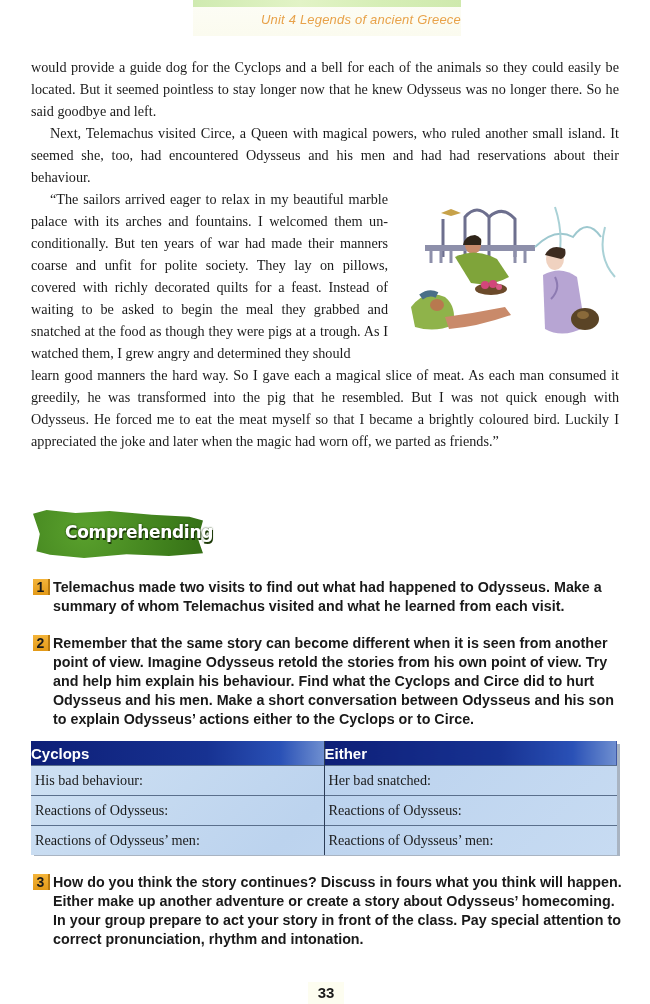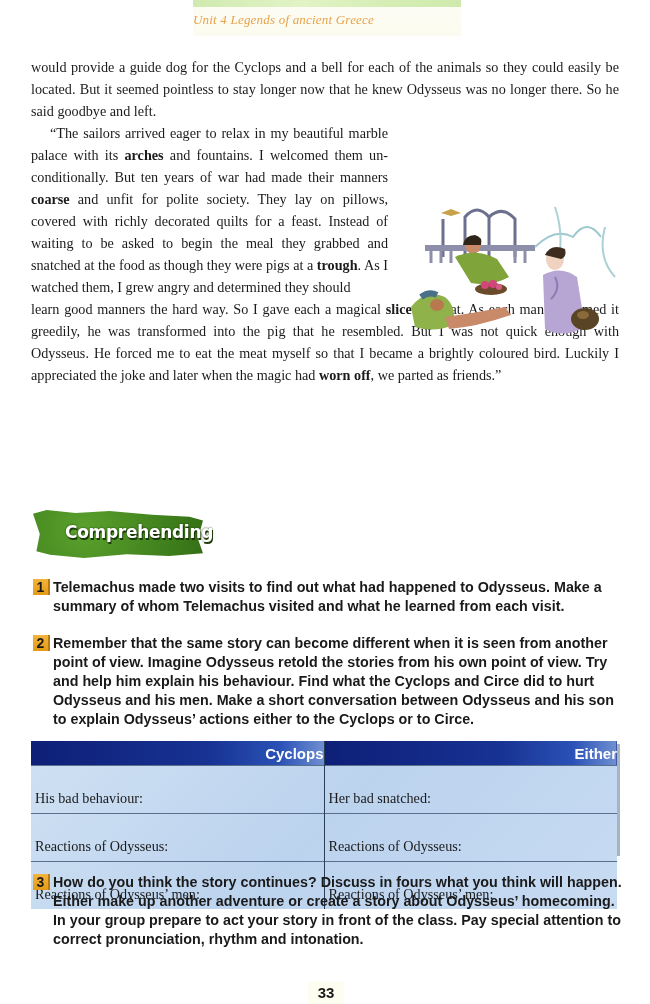--- a/index.html
+++ b/index.html
@@ -11,31 +11,31 @@
     }
     .header-band {
       position: absolute; left: 193px; top: 0; width: 268px; height: 36px;
       background: linear-gradient(#fdfdf6, #fbfbef);
     }
     .header-green {
       position: absolute; left: 0; top: 0; width: 100%; height: 7px;
       background: linear-gradient(90deg, #cfeab0, #e2f3c6 40%, #d6eeb6 70%, #cfe9ad);
     }
     .unit-title {
-      position: absolute; left: 0; top: 12px; width: 100%; text-align: left;
-      font-family: Liberation Serif, serif; font-style: italic;
+      position: absolute; left: 0; top: 12px; width: 100%; text-align: right;
+      font-family: Liberation Sans, sans-serif; font-style: italic;
       font-size: 13px; color: #e8a24a; letter-spacing: 0.2px;
     }
     .story {
       position: absolute; left: 31px; top: 56px; width: 588px;
       font-size: 14.2px; line-height: 22px; text-align: justify;
     }
     .story p { margin: 0; }
     .indent { text-indent: 19px; }
-    .story b { font-weight: bold; }
+    .story b { font-weight: normal; }
     .wrap-block { width: 357px; margin-top: 3px; }
     .illustration {
       position: absolute; left: 405px; top: 197px; width: 220px; height: 150px;
     }
     .comp-banner {
       position: absolute; left: 33px; top: 510px; width: 170px; height: 48px;
     }
     .comp-banner .bg {
       position: absolute; inset: 0;
       background: radial-gradient(circle at 30% 40%, #5aa12d, #3f7f1c 70%, #356f16);
@@ -69,44 +69,45 @@
     }
     table.grid {
       width: 100%; border-collapse: collapse; table-layout: fixed;
       background: linear-gradient(135deg, #cfe1f3, #bcd3ee 50%, #c7dbf2);
       font-family: "Liberation Serif", serif; font-size: 14.2px; color: #1a1a1a;
     }
     table.grid th {
       height: 24px; padding: 0;
       background: linear-gradient(90deg, #0e1f77, #173292 60%, #2a51b6 85%, #6f8fd0);
       color: #ffffff; font-family: "Liberation Sans", sans-serif; font-weight: bold;
-      font-size: 15px; text-align: right;
+      font-size: 15px; text-align: left;
     }
     table.grid td {
-      height: 29px; padding: 18px 0 0 4px; vertical-align: middle;
+      height: 29px; padding: 0 0 0 4px; vertical-align: middle;
       border-top: 1px solid #5a6f8c;
     }
     table.grid th:first-child, table.grid td:first-child { border-right: 1px solid #2b3c56; }
     .page-number {
       position: absolute; left: 308px; top: 982px; width: 36px; height: 22px;
       background: #fdfdf0; border-bottom: 2px solid #f4e7b0;
       font-family: "Liberation Sans", sans-serif; font-weight: bold;
       font-size: 15px; line-height: 22px; text-align: center; color: #1a1a1a;
     }
   </style>
 </head>
 <body>
 
 <div class="header-band">
   <div class="header-green"></div>
   <div class="unit-title">Unit 4 Legends of ancient Greece</div>
 </div>
 
 <div class="story">
   <p>would provide a guide dog for the Cyclops and a bell for each of the animals so they could easily be located. But it seemed pointless to stay longer now that he knew Odysseus was no longer there. So he said goodbye and left.</p>
+  <p class="indent">Next, Telemachus visited Circe, a Queen with magical powers, who ruled another small island. It seemed she, too, had encountered Odysseus and his men and had had reservations about their behaviour.</p>
   <p class="indent wrap-block"><span>“The sailors arrived eager to relax in my beautiful marble palace with its </span><b>arches</b><span> and fountains. I welcomed them un-conditionally. But ten years of war had made their manners </span><b>coarse</b><span> and unfit for polite society. They lay on pillows, covered with richly decorated quilts for a feast. Instead of waiting to be asked to begin the meal they grabbed and snatched at the food as though they were pigs at a </span><b>trough</b><span>. As I watched them, I grew angry and determined they should</span></p>
   <p><span>learn good manners the hard way. So I gave each a magical </span><b>slice</b><span> of meat. As each man consumed it greedily, he was transformed into the pig that he resembled. But I was not quick enough with Odysseus. He forced me to eat the meat myself so that I became a brightly coloured bird. Luckily I appreciated the joke and later when the magic had </span><b>worn off</b><span>, we parted as friends.”</span></p>
 </div>
 
 <div class="illustration" title="Circe in a lilac gown holding a jug while Odysseus' men feast among marble arches">
   <svg width="220" height="150" viewBox="0 0 220 150">
 
     <g fill="none" stroke="#6d6f8e" stroke-width="3">
       <path d="M60 60 V20 Q72 6 84 20 V60"></path>
       <path d="M84 20 Q98 8 110 22 V60"></path>

